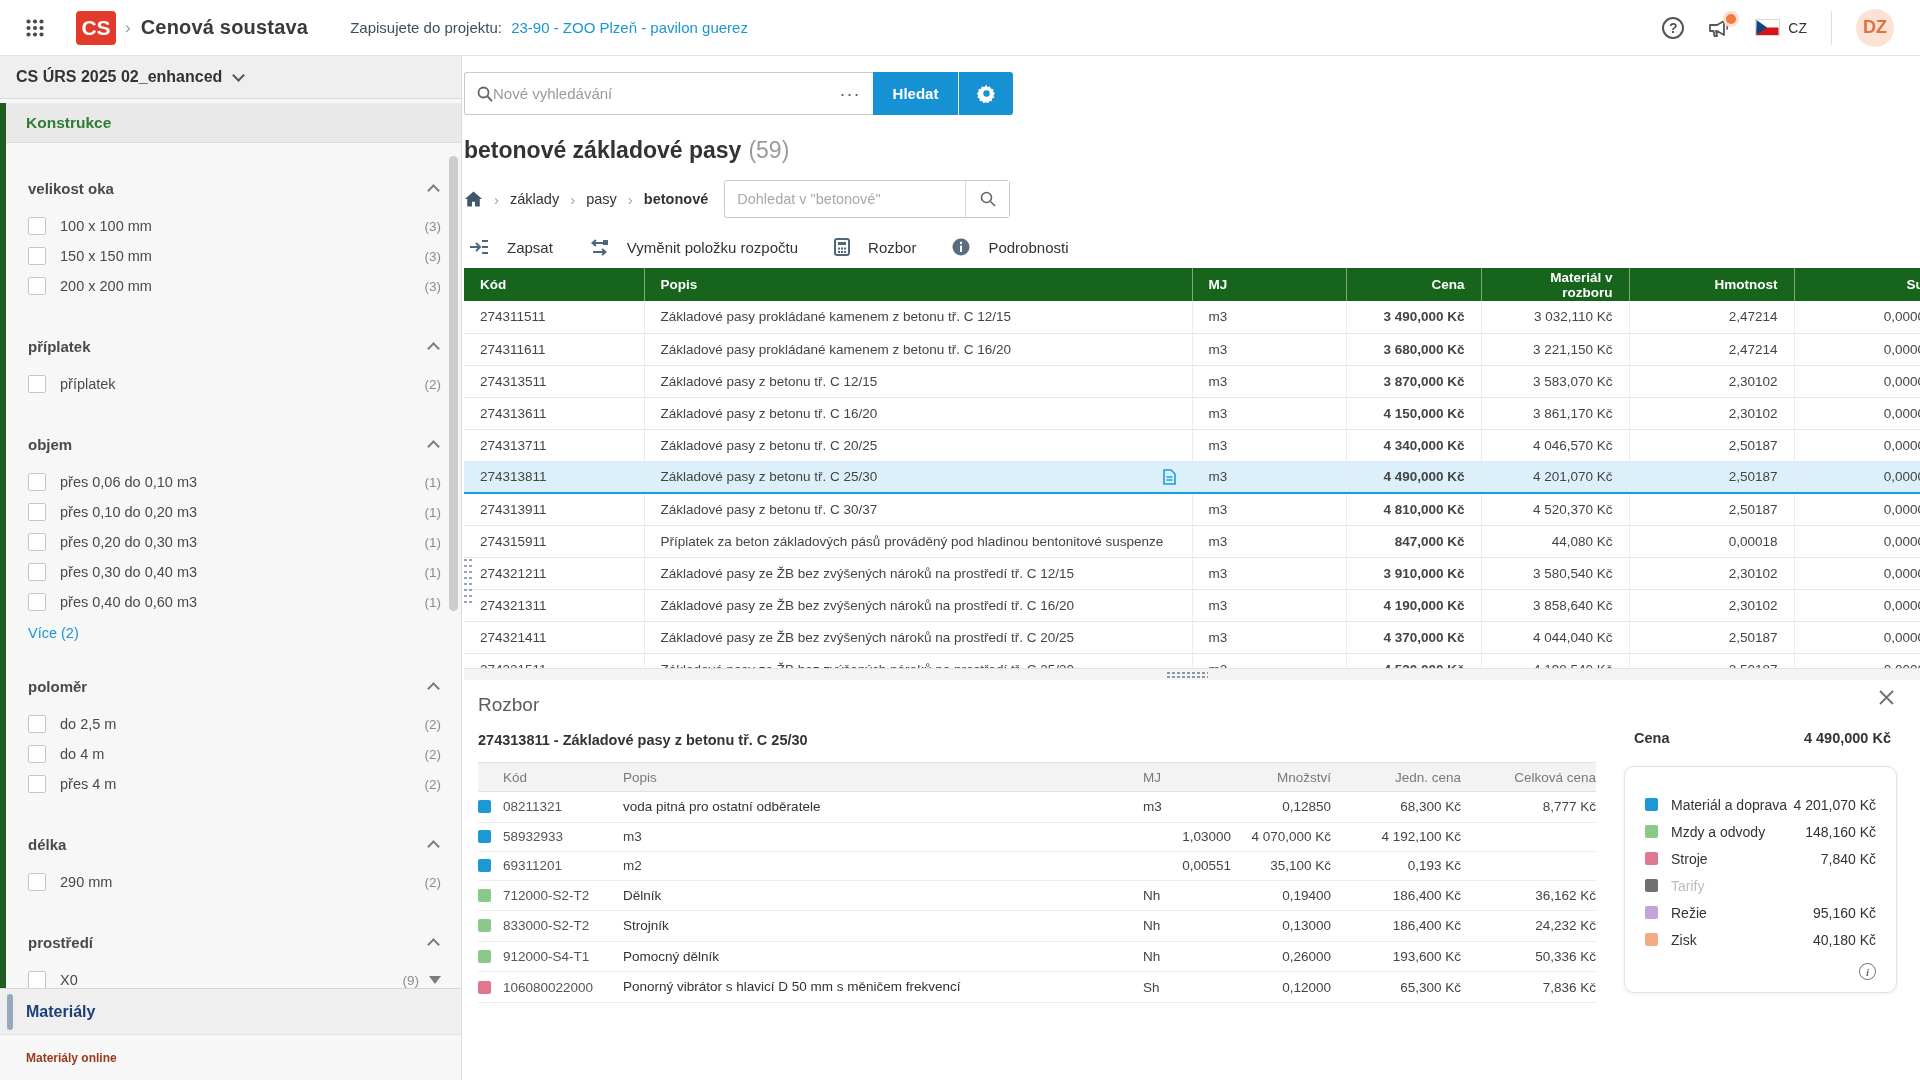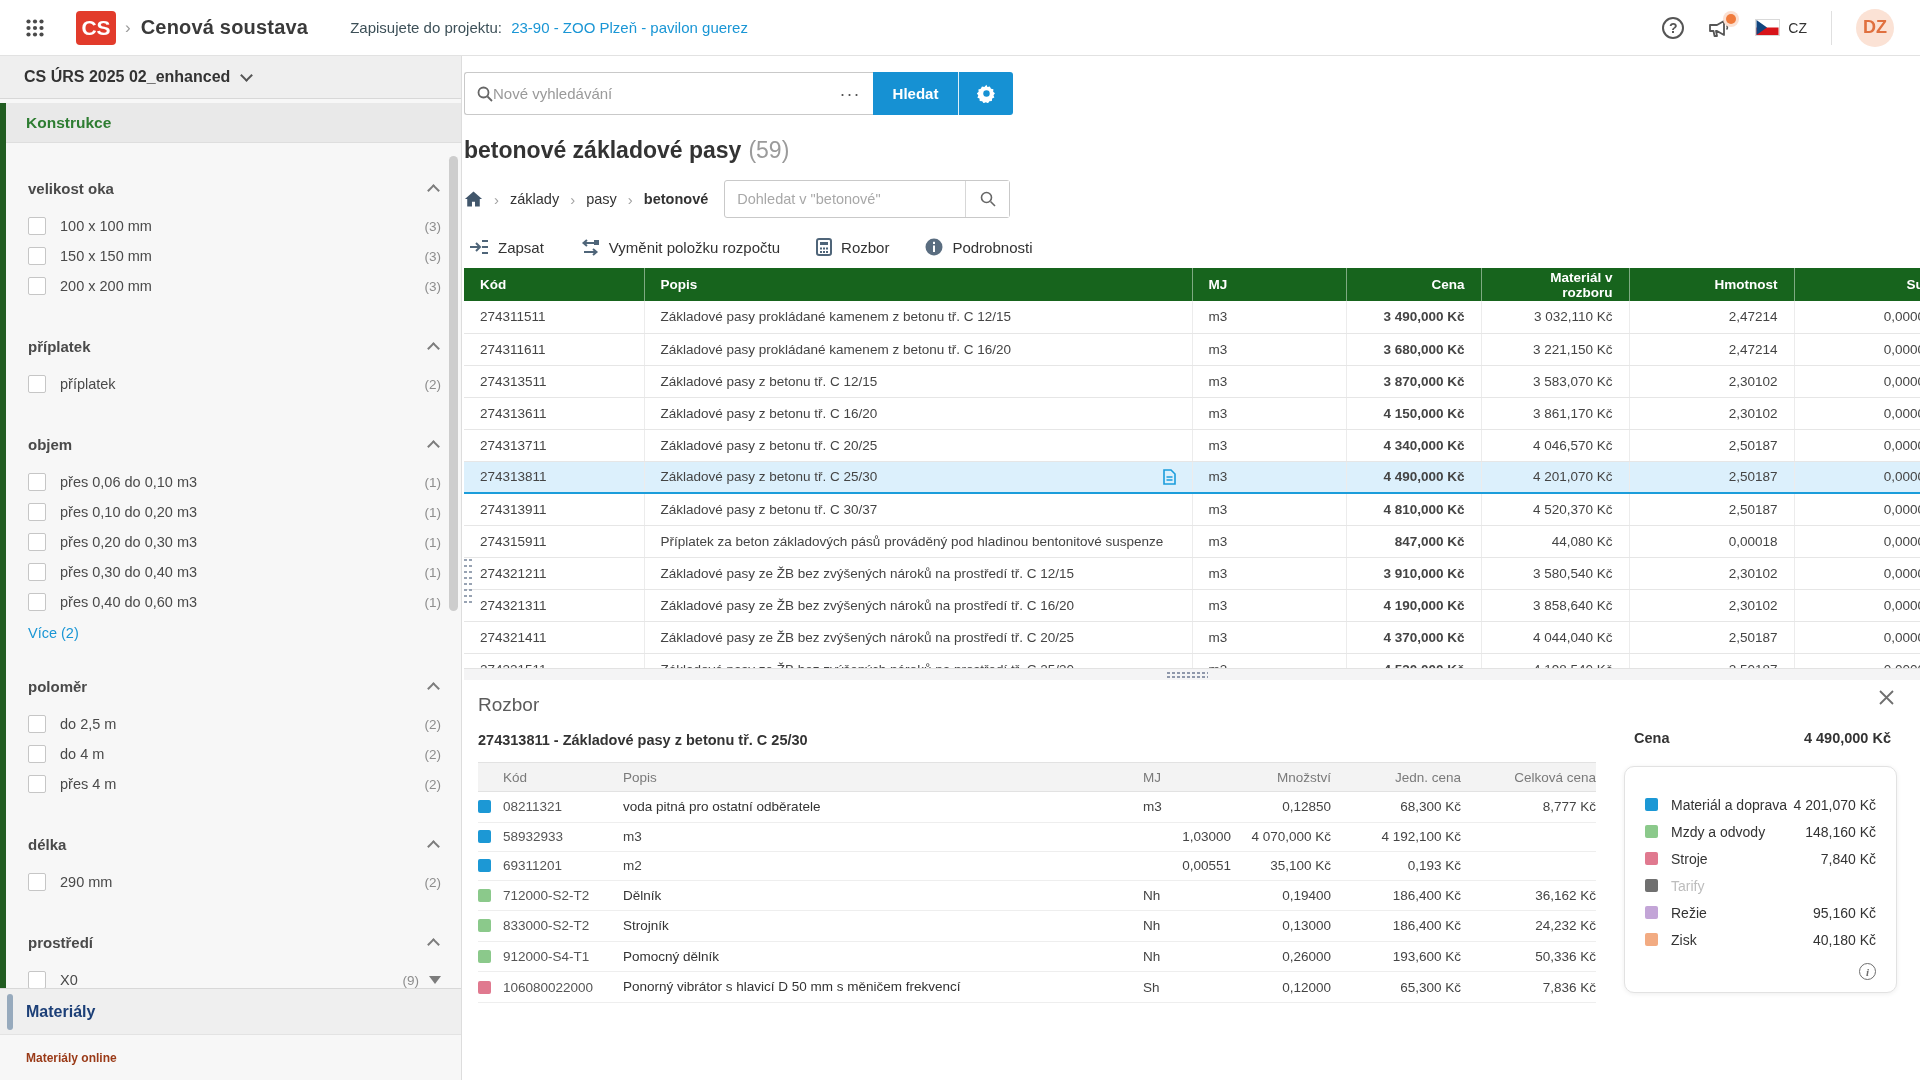--- a/index.html
+++ b/index.html
@@ -29,21 +29,21 @@
   .avatar{width:38px;height:38px;border-radius:50%;background:#fbe2d5;color:#e0703f;
     font-weight:bold;font-size:18px;display:flex;align-items:center;justify-content:center}
 
   
   .app{display:flex;height:1024px}
 
   
   .sidebar{width:462px;min-width:462px;position:relative;background:#f7f7f7;
     border-right:1px solid #ddd}
   .dataset-bar{height:43px;background:#efefef;border-bottom:1px solid #d8d8d8;
-    display:flex;align-items:center;padding-left:24px;gap:12px;
+    display:flex;align-items:center;padding-left:16px;gap:12px;
     font-size:16px;font-weight:bold;color:#333}
   .chev-down{width:9px;height:9px;border-left:2px solid #555;border-bottom:2px solid #555;
     transform:rotate(-45deg);margin-top:-4px}
   .side-scroll{position:absolute;top:47px;left:0;right:0;bottom:92px;overflow:hidden;
     border-left:6px solid #215c21;background:#f7f7f7}
   .section-header{height:40px;line-height:40px;background:#e9e9e9;border-bottom:1px solid #dedede;
     color:#2e7d32;font-weight:bold;font-size:15.5px;padding-left:20px}
   .fgroup{padding:0 20px 0 22px;margin-top:34px}
   .fgroup-head{display:flex;justify-content:space-between;align-items:center;height:22px;
     font-weight:bold;font-size:15px;color:#4a4a4a;margin-bottom:12px}
@@ -93,21 +93,21 @@
   .crumb-current{font-weight:bold;color:#333}
   .refine{width:286px;height:38px;border:1px solid #c9c9c9;border-radius:3px;background:#fff;
     display:flex;align-items:center;margin-left:16px}
   .refine input{flex:1;border:none;outline:none;padding:0 12px;font-size:14.5px;color:#333;
     font-family:"Liberation Sans",sans-serif}
   .refine input::placeholder{color:#a8a8a8}
   .refine-btn{width:44px;height:100%;border-left:1px solid #d7d7d7;display:flex;
     align-items:center;justify-content:center;background:#fff;cursor:pointer}
 
   .toolbar{display:flex;align-items:center;gap:36px;margin:20px 0 0 5px;font-size:15px;color:#333}
-  .tb-item{display:flex;align-items:center;gap:9px;cursor:pointer}
+  .tb-item{display:flex;align-items:center;gap:18px;cursor:pointer}
 
   
   .table-wrap{margin-top:12px;height:400px;overflow:hidden}
   table.items{border-collapse:collapse;table-layout:fixed;width:1485px}
   table.items th{background:#17641d;color:#fff;font-size:13.5px;font-weight:bold;height:33px;
     padding:0 16px;text-align:left;border-right:1px solid rgba(255,255,255,.45)}
   table.items th.r{text-align:right}
   table.items th.sut{text-align:left;padding-left:112px;border-right:none}
   table.items td{height:32px;background:#fff;border-bottom:1px solid #e6e6e6;
     border-right:1px solid #ececec;font-size:13.5px;padding:0 16px;color:#444;

